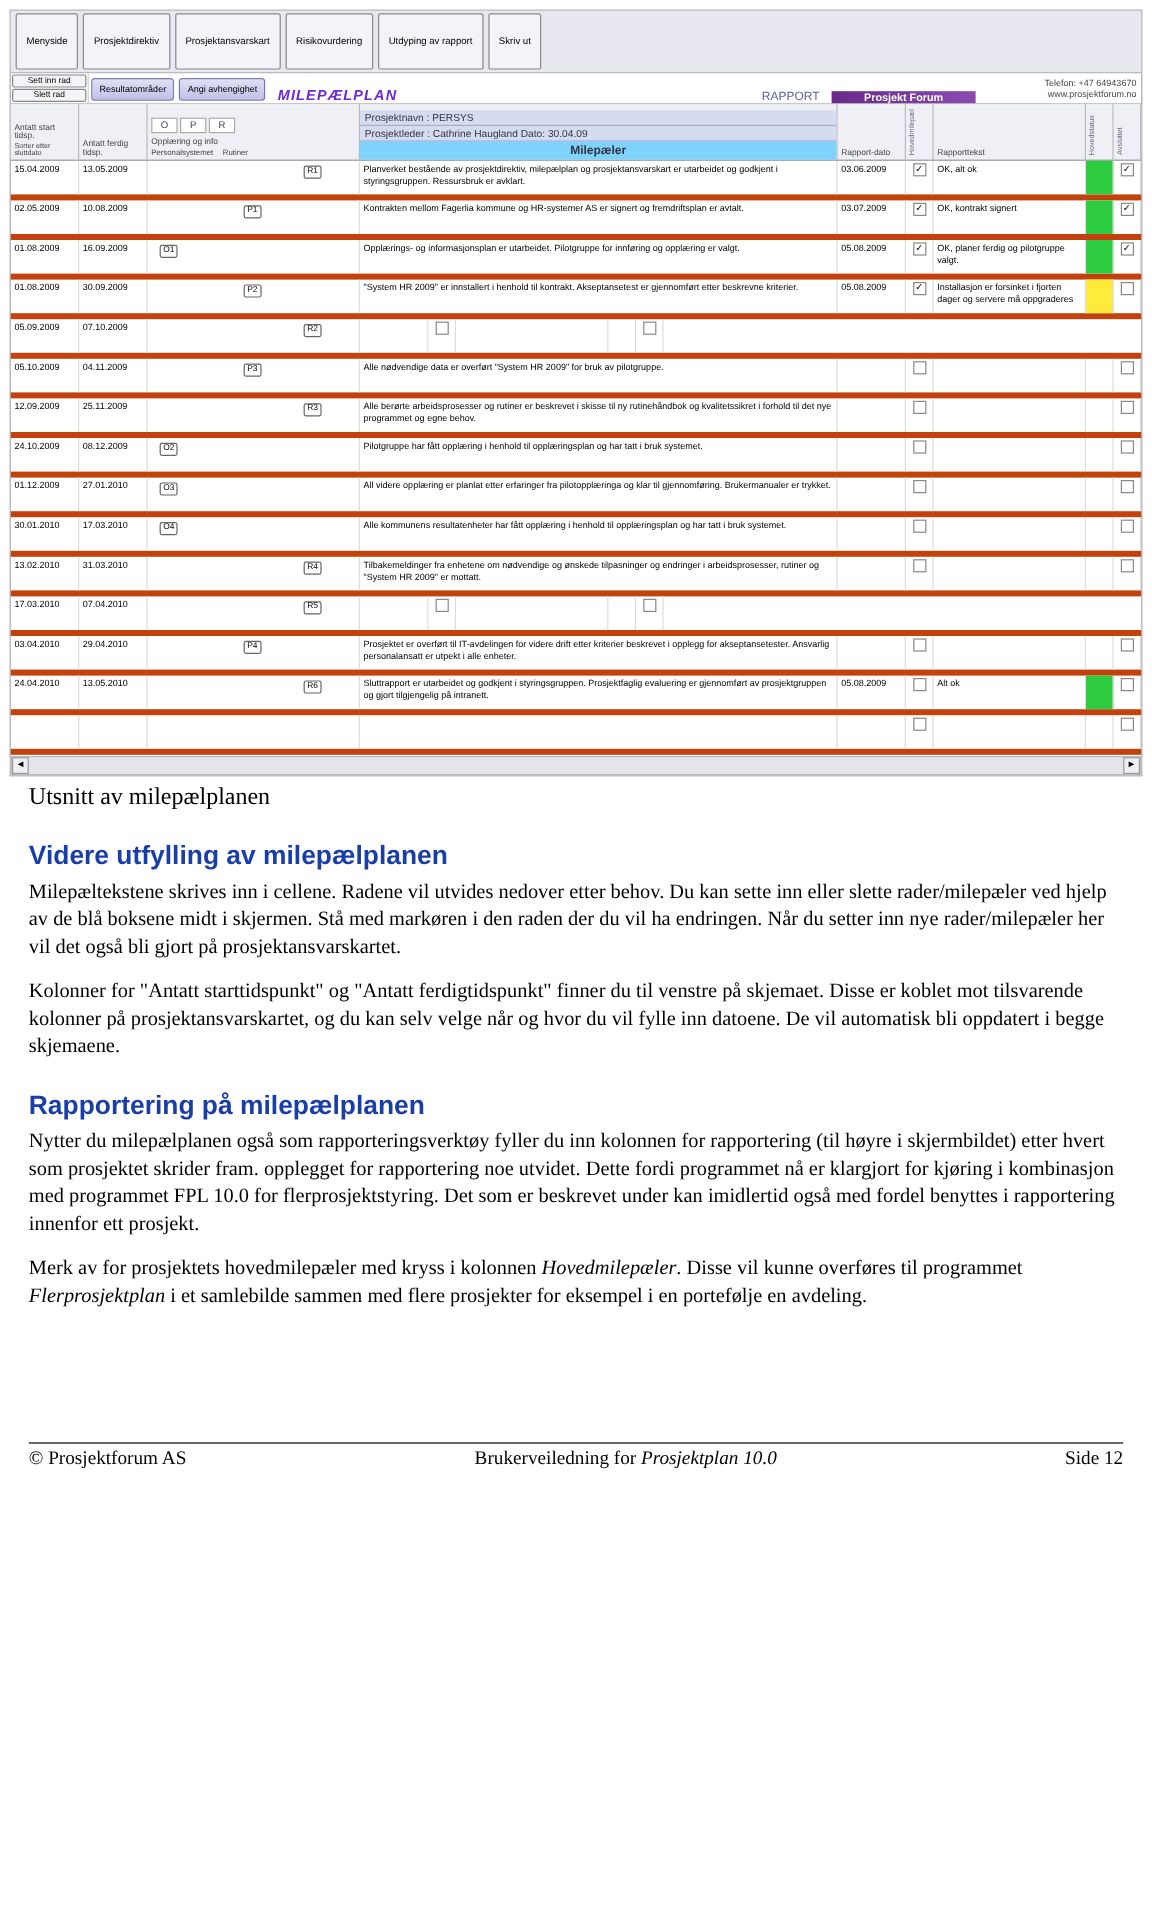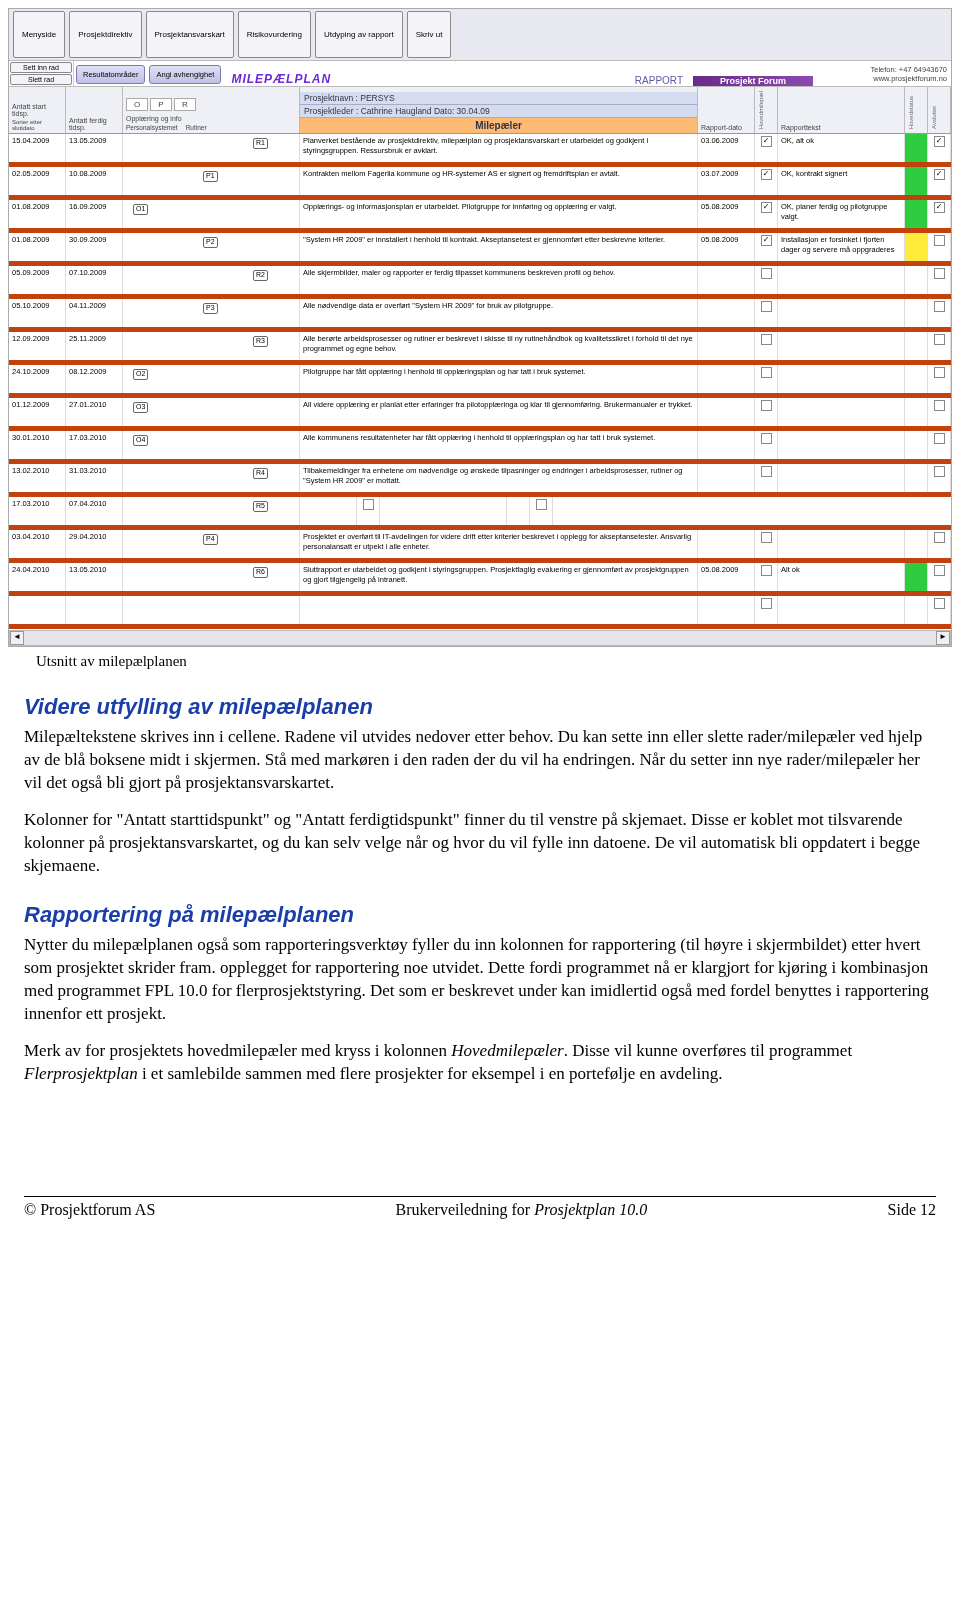--- a/index.html
+++ b/index.html
@@ -14,41 +14,41 @@
 .titleblk{flex:1;display:flex;align-items:center;padding:0 8px;color:#6d28d9;font-weight:bold;font-style:italic;font-size:12px;letter-spacing:1px}
 .rapportlbl{color:#5a5aa8;font-size:10px;padding:6px 10px 0 0;align-self:flex-end}
 .forumblk{width:120px;background:linear-gradient(90deg,#6a2a8a,#8a4ab0);color:#fff;font-size:9px;display:flex;align-items:center;justify-content:center;font-weight:bold}
 .contactblk{width:130px;font-size:7.5px;color:#444;padding:2px 4px;text-align:right;line-height:1.3}
 .hdrrow{display:flex;border-bottom:1px solid #999;background:#eef0f6}
 .hdrbox{border-right:1px solid #bbb;padding:2px 3px;font-size:7px;color:#444;display:flex;flex-direction:column;justify-content:flex-end}
 .col-a{width:50px}.col-b{width:50px}.col-opr{width:170px}.col-mp{flex:1}.col-dt{width:50px}.col-h{width:16px}.col-rt{width:120px}.col-s{width:16px}.col-av{width:16px}
 .oprhdr{display:flex;gap:2px}
 .oprhdr .q{border:1px solid #aaa;background:#fff;width:20px;text-align:center;font-size:8px;padding:1px 0}
 .projhdr{background:#d6dcf0;color:#334;font-size:8.5px;padding:1px 4px;border-bottom:1px solid #aac}
-.mpttl{background:#fdba74;color:#334;font-weight:bold;font-size:10px;text-align:center;padding:2px}
+.mpttl{background:#7dd3fc;color:#334;font-weight:bold;font-size:10px;text-align:center;padding:2px}
 .vtxt{writing-mode:vertical-rl;transform:rotate(180deg);font-size:6px;text-align:center;padding:2px 0;color:#667}
 .tbody .trow{display:flex;border-bottom:5px solid #c2410c;min-height:28px}
 .tcell{border-right:1px solid #ddd;font-size:7.5px;padding:2px 3px;line-height:1.25}
 .dt{width:50px}
 .opcell{width:170px;position:relative}
 .mpcell{flex:1}
 .rdcell{width:50px}
 .hcell{width:16px;text-align:center}
 .rtcell{width:120px}
 .scell{width:16px}
 .avcell{width:16px;text-align:center}
 .green{background:#2ecc40}
 .yellow{background:#ffeb3b}
 .chk{display:inline-block;width:9px;height:9px;border:1px solid #888;background:#fff;font-size:8px;line-height:8px;text-align:center}
 .node{position:absolute;border:1px solid #666;background:#fff;font-size:7px;padding:0 2px;border-radius:2px}
 .scrollbar{height:14px;background:#e4e4ea;border:1px solid #bbb;margin-top:1px;display:flex;align-items:center}
 .scrollbar .arrow{width:12px;height:12px;border:1px solid #999;background:#f0f0f4;font-size:8px;text-align:center;line-height:10px}
-.caption{font-family:Garamond,'Times New Roman',serif;font-size:15px;margin:6px 24px 18px 36px}
+.caption{font-family:Garamond,'Times New Roman',serif;font-size:20px;margin:6px 24px 18px 24px}
 .doc{font-family:Garamond,'Times New Roman',serif;margin:0 24px}
-.doc h2{color:#1a3ea8;font-family:Arial,sans-serif;font-style:italic;font-weight:bold;font-size:22px;margin:24px 0 6px 0}
+.doc h2{color:#1a3ea8;font-family:Arial,sans-serif;font-weight:bold;font-size:22px;margin:24px 0 6px 0}
 .doc p{font-size:17px;line-height:1.35;margin:0 0 14px 0}
 .doc em{font-style:italic}
 .footer{border-top:1px solid #000;margin:110px 24px 0 24px;padding-top:4px;display:flex;justify-content:space-between;font-family:Garamond,'Times New Roman',serif;font-size:16px}
 .footer .mid{font-style:italic}
 .footer .mid .pre{font-style:normal}
 </style>
 </head>
 <body>
 
 <div class="screenshot">
@@ -174,21 +174,20 @@
         <div class="tcell rtcell">Installasjon er forsinket i fjorten dager og servere må oppgraderes</div>
         <div class="tcell scell yellow"></div>
         <div class="tcell avcell"><span class="chk"></span></div>
       </div>
       <div class="trow">
         <div class="tcell dt">05.09.2009</div>
         <div class="tcell dt">07.10.2009</div>
         <div class="tcell opcell">
           <div class="node" style="left:130px;top:4px">R2</div>
         </div>
-        <div class="tcell mpcell">Alle skjermbilder, maler og rapporter er ferdig tilpasset kommunens beskreven profil og behov.</div>
         <div class="tcell rdcell"></div>
         <div class="tcell hcell"><span class="chk"></span></div>
         <div class="tcell rtcell"></div>
         <div class="tcell scell "></div>
         <div class="tcell avcell"><span class="chk"></span></div>
       </div>
       <div class="trow">
         <div class="tcell dt">05.10.2009</div>
         <div class="tcell dt">04.11.2009</div>
         <div class="tcell opcell">

